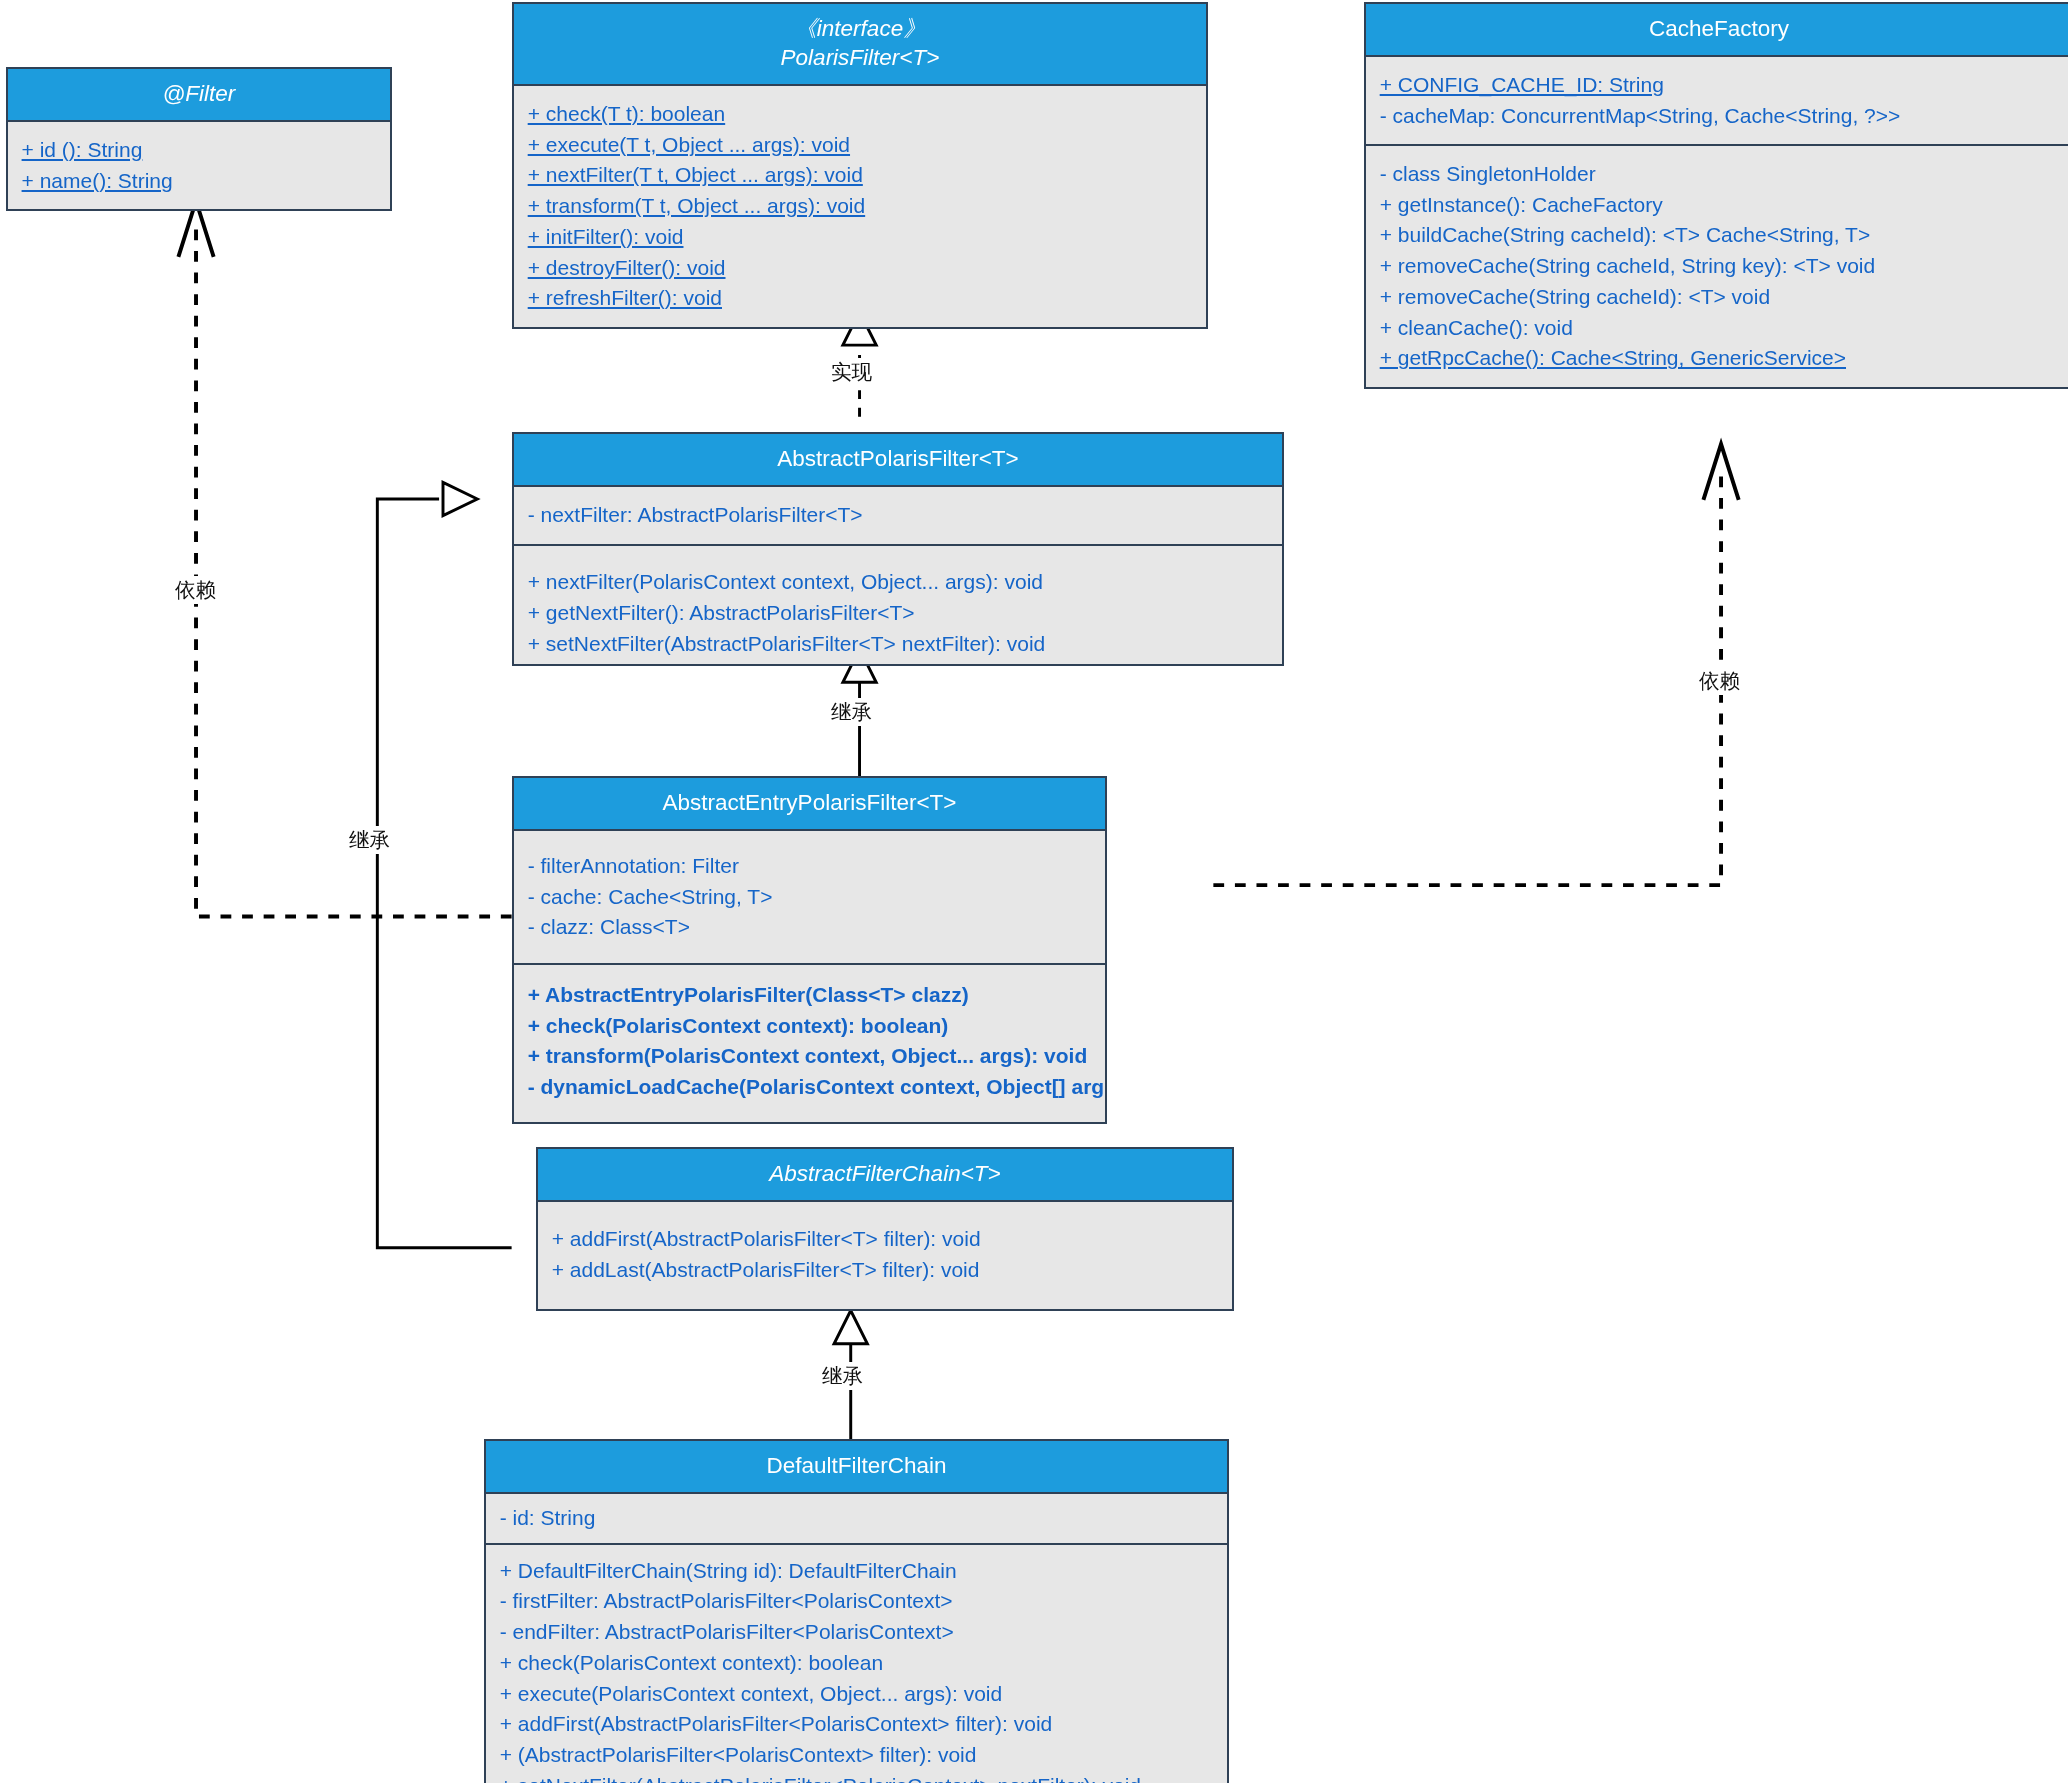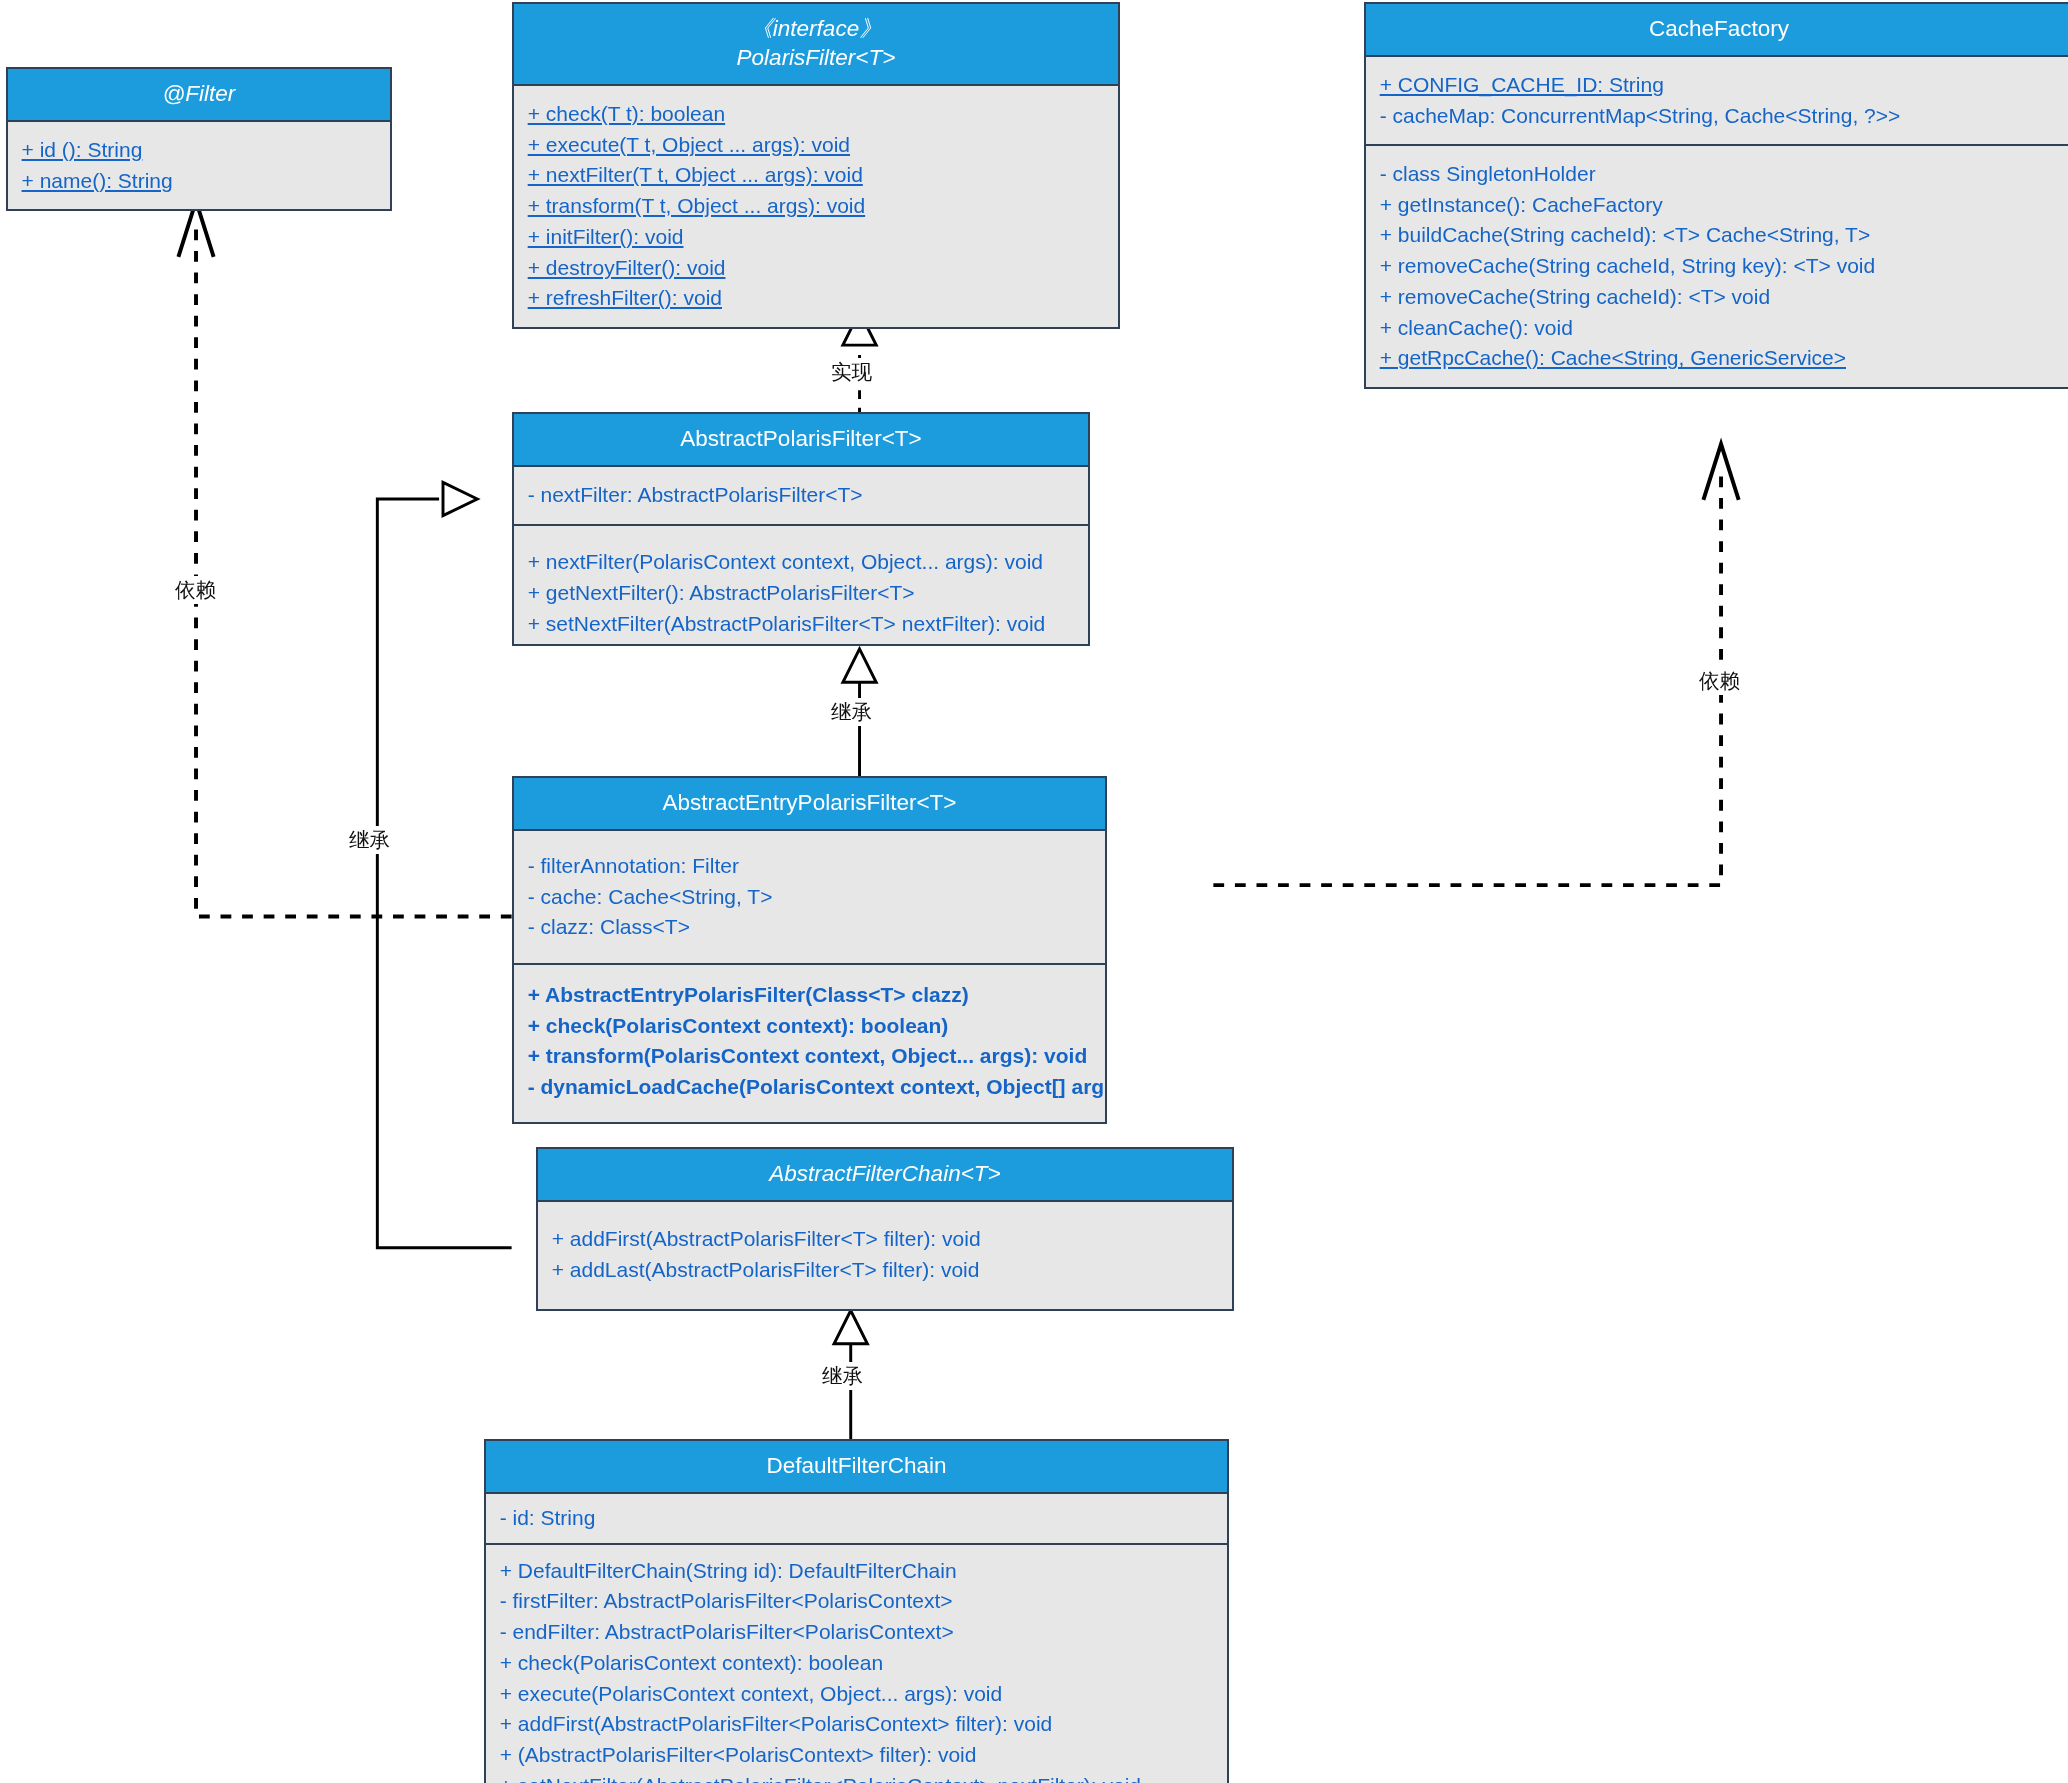--- a/index.html
+++ b/index.html
@@ -113,21 +113,21 @@
   </svg>
 
   <div class="uml-class" style="left:5.9px; top:67px; width:386px;">
     <div class="uml-header italic">@Filter</div>
     <div class="uml-compartment">
       <div class="member it ul">+ id (): String</div>
       <div class="member it ul">+ name(): String</div>
     </div>
   </div>
 
-  <div class="uml-class" style="left:512px; top:2px; width:608px;">
+  <div class="uml-class" style="left:512px; top:2px; width:696px;">
     <div class="uml-header">
       <span class="stereo">《interface》</span>
       <span class="stereo">PolarisFilter&lt;T&gt;</span>
     </div>
     <div class="uml-compartment">
       <div class="member it ul">+ check(T t): boolean</div>
       <div class="member it ul">+ execute(T t, Object ... args): void</div>
       <div class="member it ul">+ nextFilter(T t, Object ... args): void</div>
       <div class="member it ul">+ transform(T t, Object ... args): void</div>
       <div class="member it ul">+ initFilter(): void</div>
@@ -146,21 +146,21 @@
       <div class="member">- class SingletonHolder</div>
       <div class="member">+ getInstance(): CacheFactory</div>
       <div class="member">+ buildCache(String cacheId): &lt;T&gt; Cache&lt;String, T&gt;</div>
       <div class="member">+ removeCache(String cacheId, String key): &lt;T&gt; void</div>
       <div class="member">+ removeCache(String cacheId): &lt;T&gt; void</div>
       <div class="member">+ cleanCache(): void</div>
       <div class="member ul">+ getRpcCache(): Cache&lt;String, GenericService&gt;</div>
     </div>
   </div>
 
-  <div class="uml-class" style="left:512px; top:412px; width:578px;">
+  <div class="uml-class" style="left:512px; top:432px; width:772px;">
     <div class="uml-header">AbstractPolarisFilter&lt;T&gt;</div>
     <div class="uml-compartment">
       <div class="member it">- nextFilter: AbstractPolarisFilter&lt;T&gt;</div>
     </div>
     <div class="uml-compartment" style="padding-top:21.6px; padding-bottom:5px;">
       <div class="member">+ nextFilter(PolarisContext context, Object... args): void</div>
       <div class="member">+ getNextFilter(): AbstractPolarisFilter&lt;T&gt;</div>
       <div class="member">+ setNextFilter(AbstractPolarisFilter&lt;T&gt; nextFilter): void</div>
     </div>
   </div>

